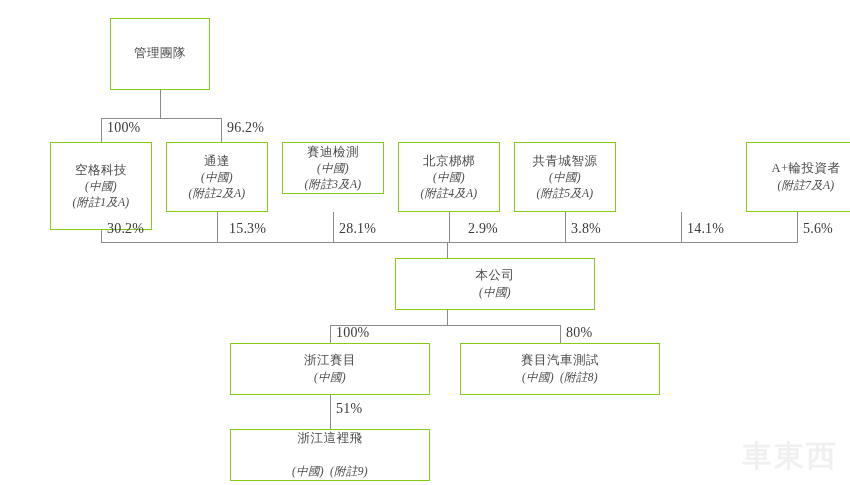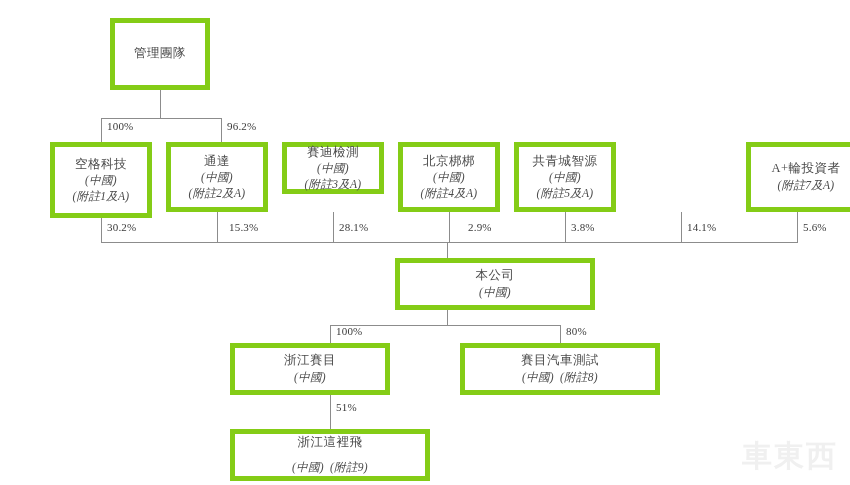--- a/index.html
+++ b/index.html
@@ -14,21 +14,21 @@
     position: relative;
     width: 850px;
     height: 485px;
     background: #ffffff;
     overflow: hidden;
   }
   
   .node {
     position: absolute;
     box-sizing: border-box;
-    border: 5px solid #84cc16;
+    border: 1px solid #84cc16;
     background: #ffffff;
     display: flex;
     flex-direction: column;
     align-items: center;
     justify-content: center;
     text-align: center;
     color: #4a4a4a;
     z-index: 3;
   }
   .node .nm {
@@ -55,21 +55,21 @@
   .ln {
     position: absolute;
     background: #8c8c8c;
     z-index: 1;
   }
   .ln.v { width: 1px; }
   .ln.h { height: 1px; }
   
   .pct {
     position: absolute;
-    font-size: 11px;
+    font-size: 14px;
     color: #3a3a3a;
     letter-spacing: .2px;
     white-space: nowrap;
     z-index: 4;
     font-family: "Liberation Serif", "DejaVu Serif", serif;
   }
   
   #watermark {
     position: absolute;
     right: 12px;
@@ -98,21 +98,21 @@
 
   <div class="ln h" style="left:101px; top:118px; width:120px;"></div>
 
   <div class="ln v" style="left:101px; top:118px; height:24px;"></div>
 
   <div class="ln v" style="left:221px; top:118px; height:24px;"></div>
 
   <div class="pct" style="left:107px; top:120px;">100%</div>
   <div class="pct" style="left:227px; top:120px;">96.2%</div>
 
-  <div class="node" style="left:50px; top:142px; width:102px; height:76px;">
+  <div class="node" style="left:50px; top:142px; width:102px; height:88px;">
     <div class="nm">空格科技</div>
     <div class="loc">(中國)</div>
     <div class="note">(附註1及A)</div>
   </div>
 
   <div class="node" style="left:166px; top:142px; width:102px; height:70px;">
     <div class="nm">通達</div>
     <div class="loc">(中國)</div>
     <div class="note">(附註2及A)</div>
   </div>
@@ -168,21 +168,21 @@
 
   <div class="ln v" style="left:447px; top:310px; height:15px;"></div>
 
   <div class="ln h" style="left:330px; top:325px; width:230px;"></div>
   <div class="ln v" style="left:330px; top:325px; height:18px;"></div>
   <div class="ln v" style="left:560px; top:325px; height:18px;"></div>
 
   <div class="pct" style="left:336px; top:325px;">100%</div>
   <div class="pct" style="left:566px; top:325px;">80%</div>
 
-  <div class="node" style="left:230px; top:343px; width:160px; height:52px;">
+  <div class="node" style="left:230px; top:343px; width:200px; height:52px;">
     <div class="nm">浙江賽目</div>
     <div class="loc">(中國)</div>
   </div>
 
   <div class="node" style="left:460px; top:343px; width:200px; height:52px;">
     <div class="nm">賽目汽車測試</div>
     <div class="subline">
       <span class="loc">(中國)</span>
       <span class="note">(附註8)</span>
     </div>

